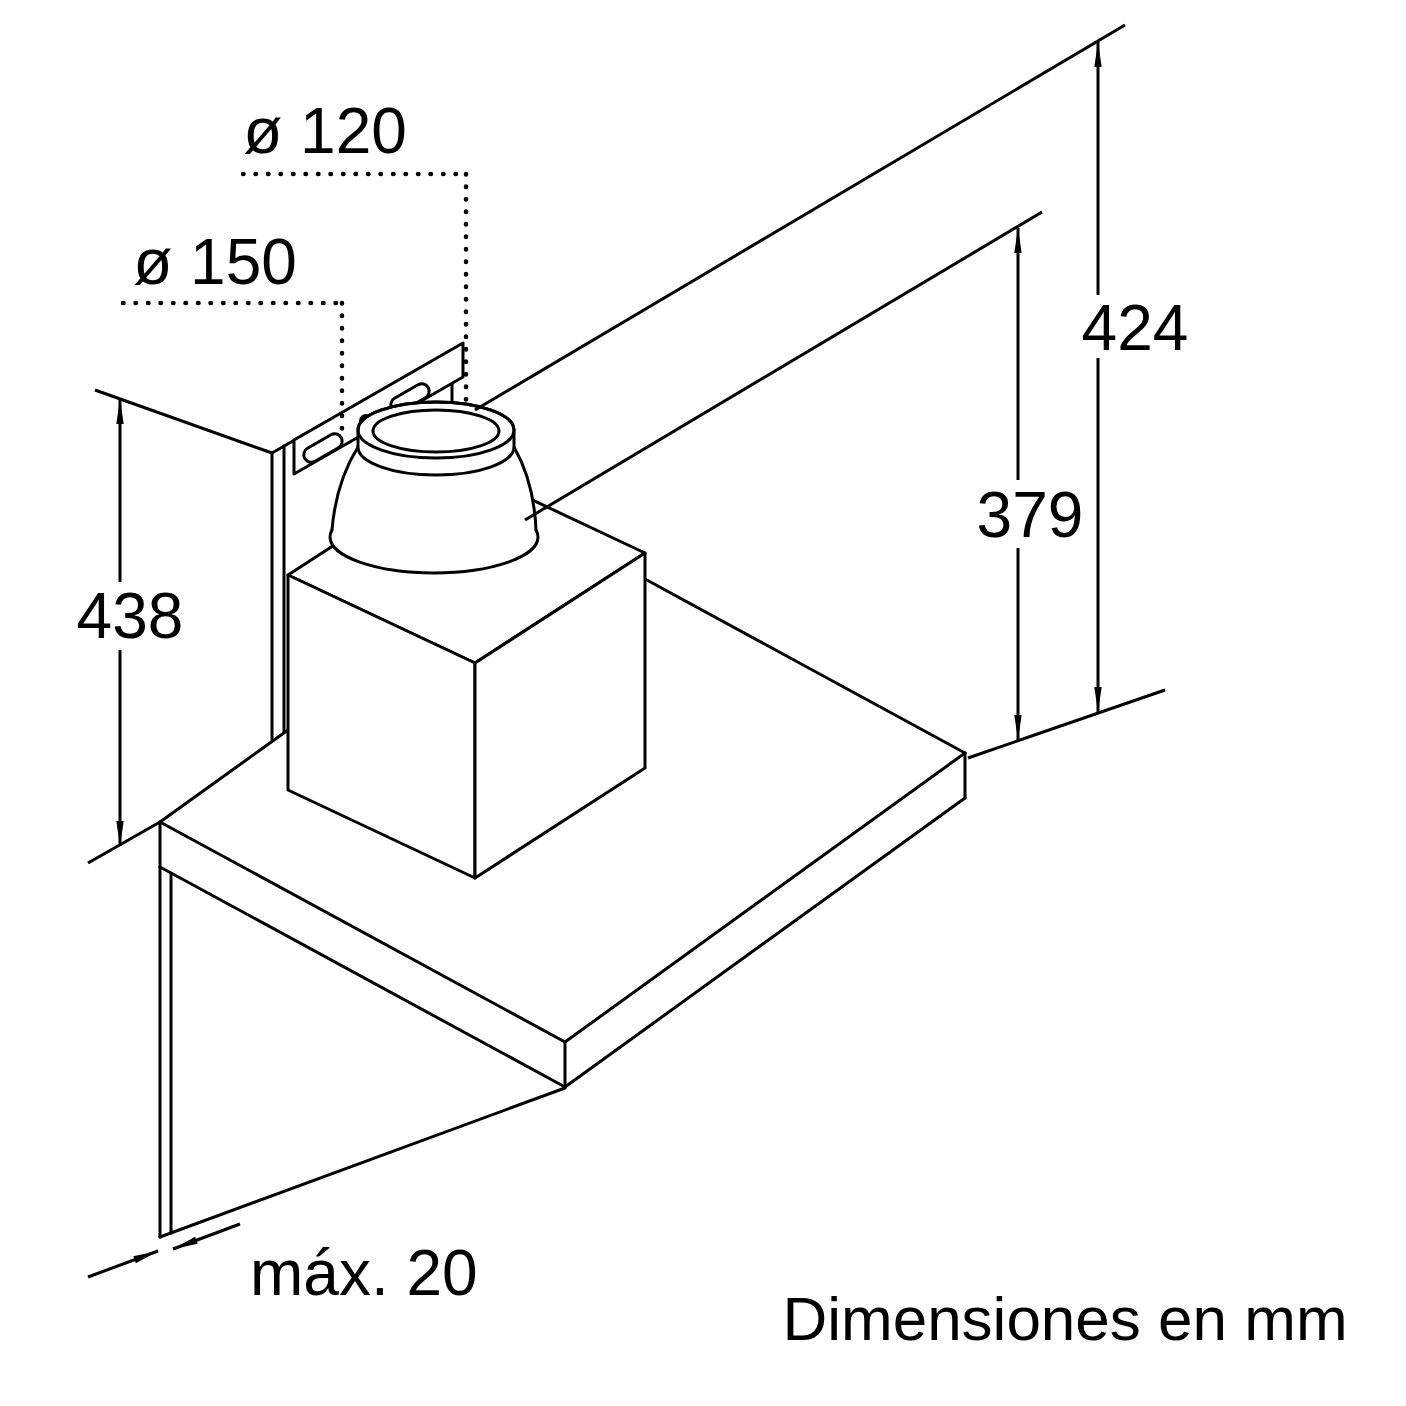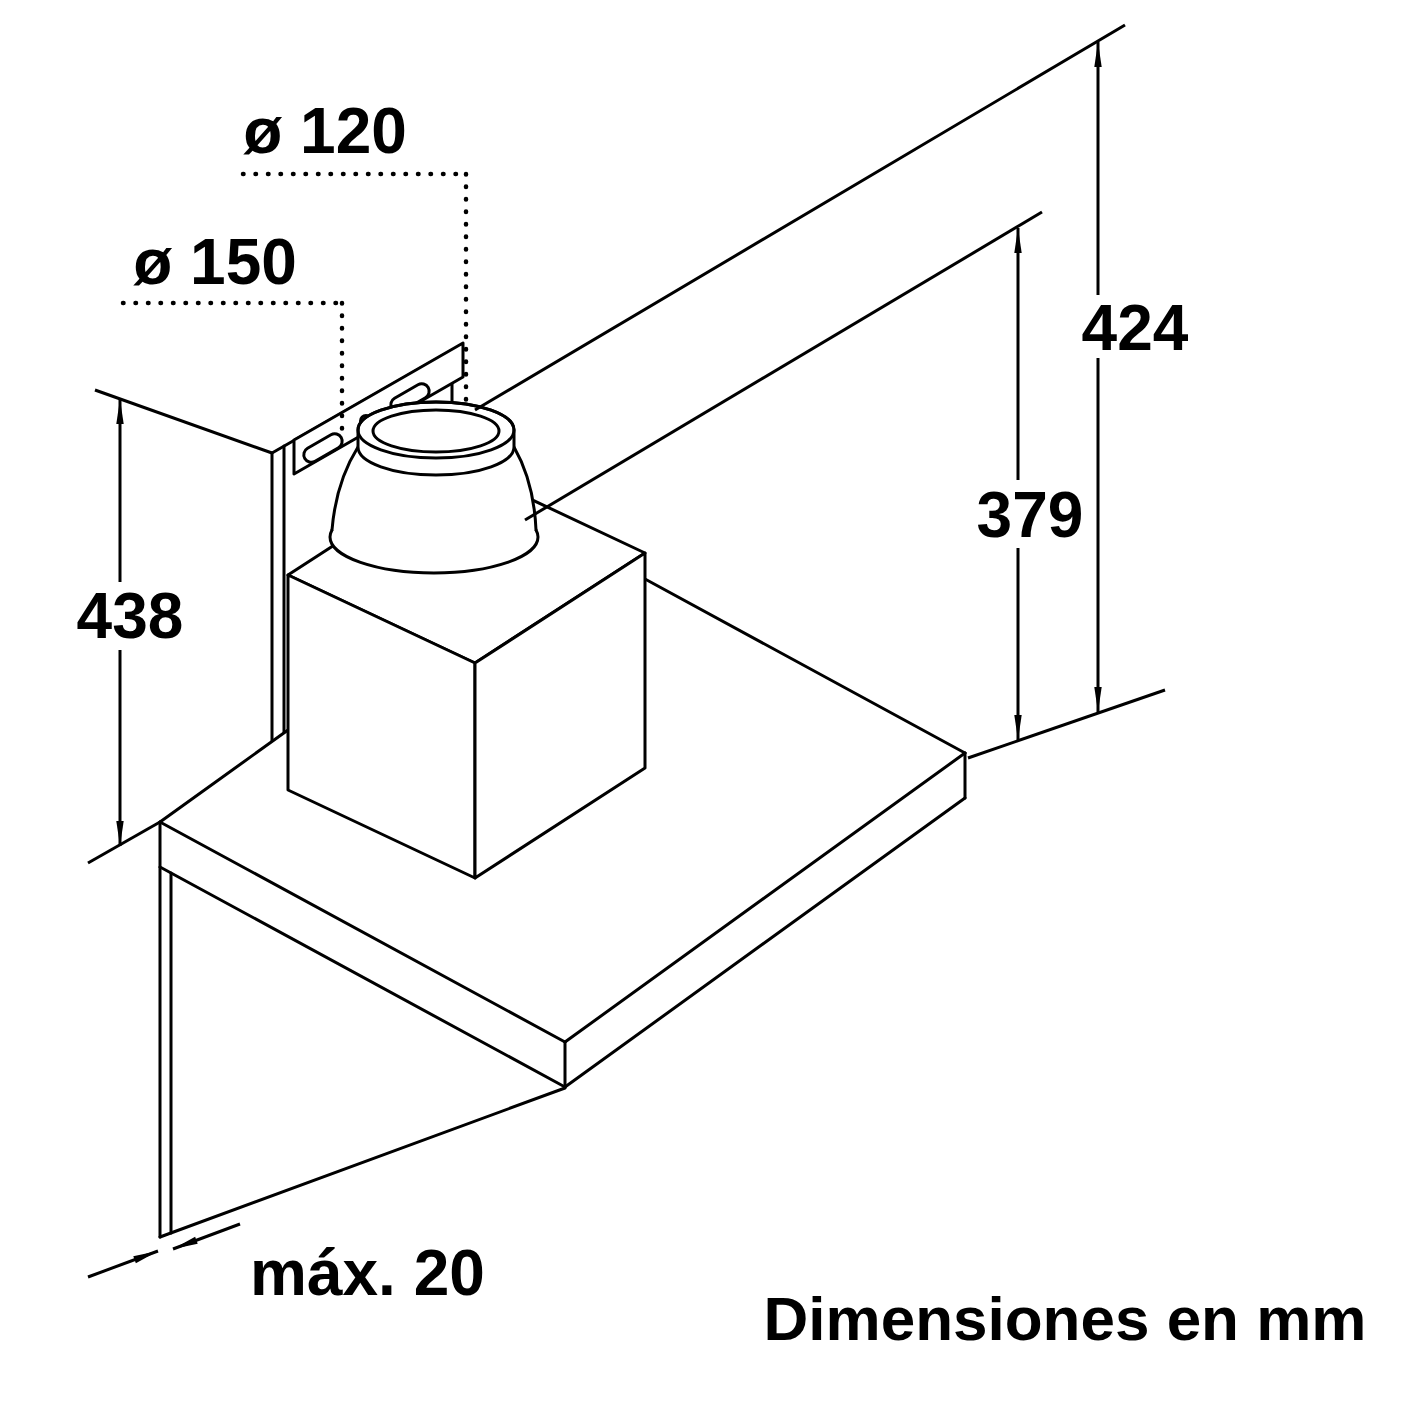--- a/index.html
+++ b/index.html
@@ -1,21 +1,20 @@
 <!DOCTYPE html>
 <html><head>
 <meta charset="utf-8">
 <style>
   html,body{margin:0;padding:0;background:#ffffff;}
   .stage{
     position:relative;
     width:1406px;height:1406px;
     background:#ffffff;
     font-family:"Liberation Sans",sans-serif;
-    font-weight:bold;
   }
   svg{display:block;}
   .ln{stroke:#000;stroke-width:3;fill:none;stroke-linecap:round;stroke-linejoin:round;}
   .fillw{fill:#fff;stroke:none;}
   .shape{fill:#fff;stroke:#000;stroke-width:3;stroke-linejoin:round;}
   .thin{stroke:#000;stroke-width:3;fill:none;}
   .dot{stroke:#000;stroke-width:4.5;fill:none;stroke-linecap:round;stroke-dasharray:0.5 12;}
   .dim{stroke:#000;stroke-width:3;fill:none;}
   .dim-text{font-family:"Liberation Sans",sans-serif;font-size:64px;fill:#000;}
   .note-text{font-family:"Liberation Sans",sans-serif;font-size:62px;fill:#000;}

